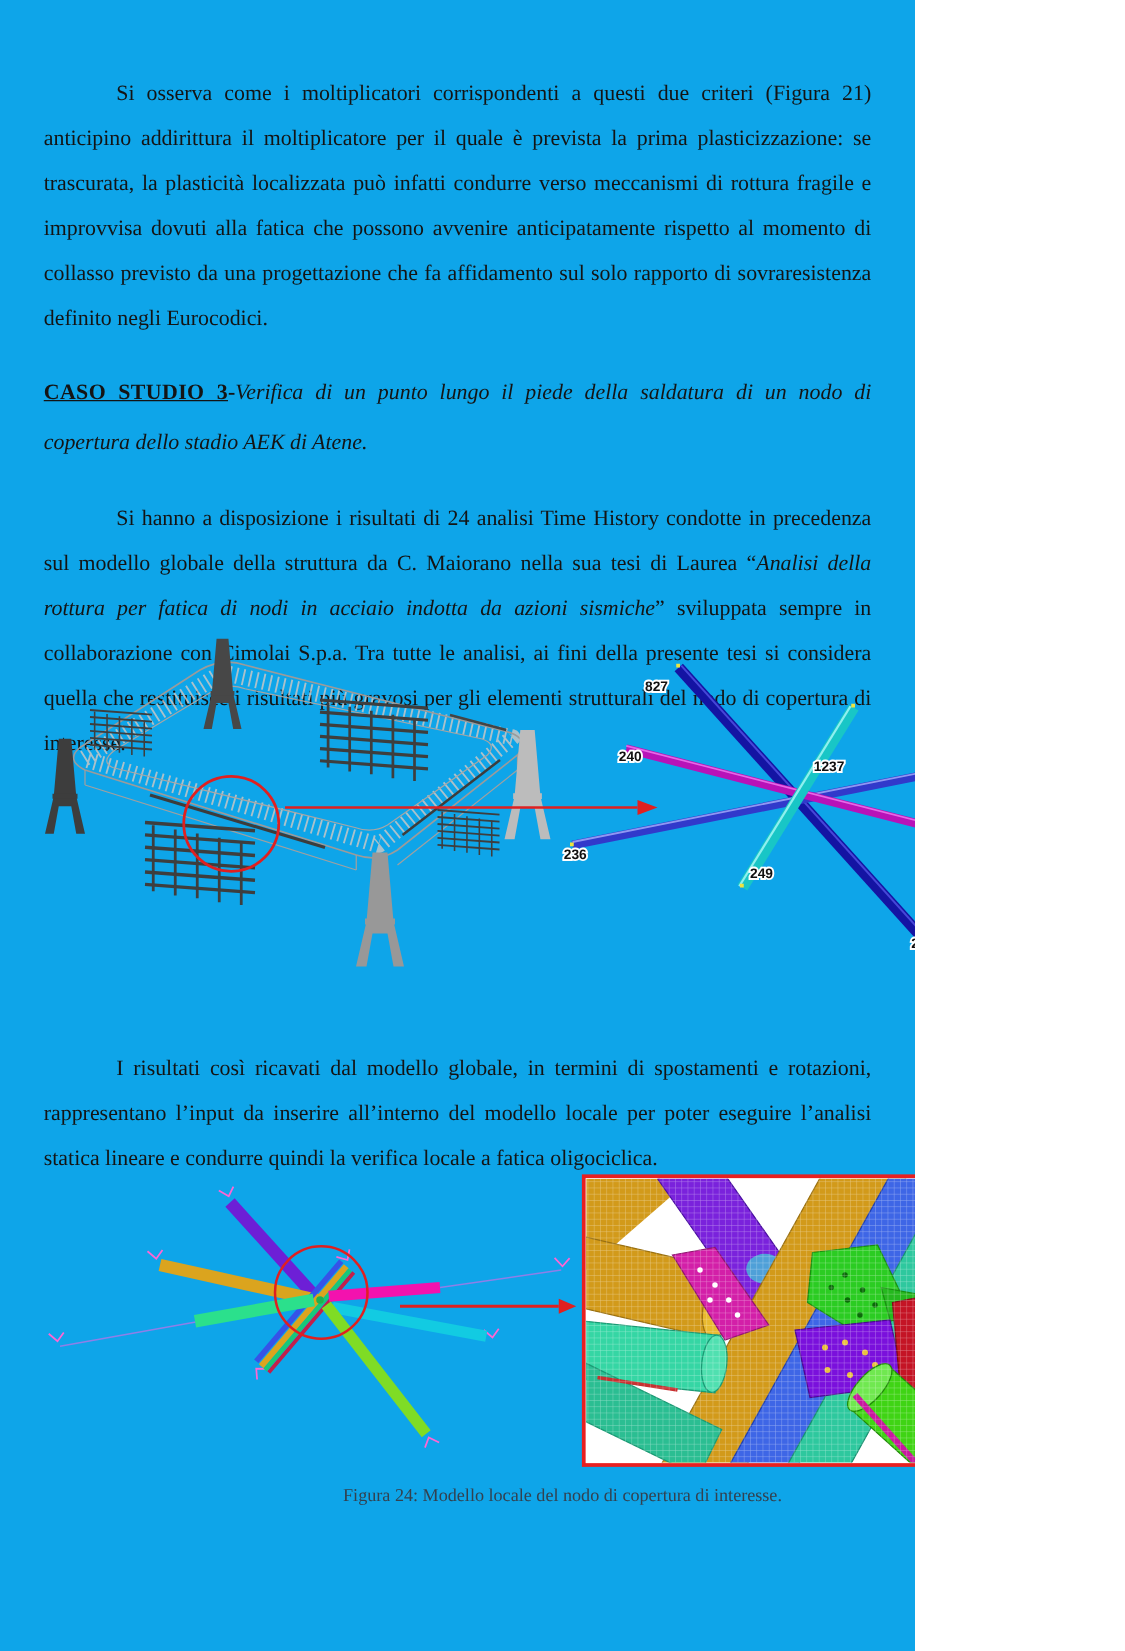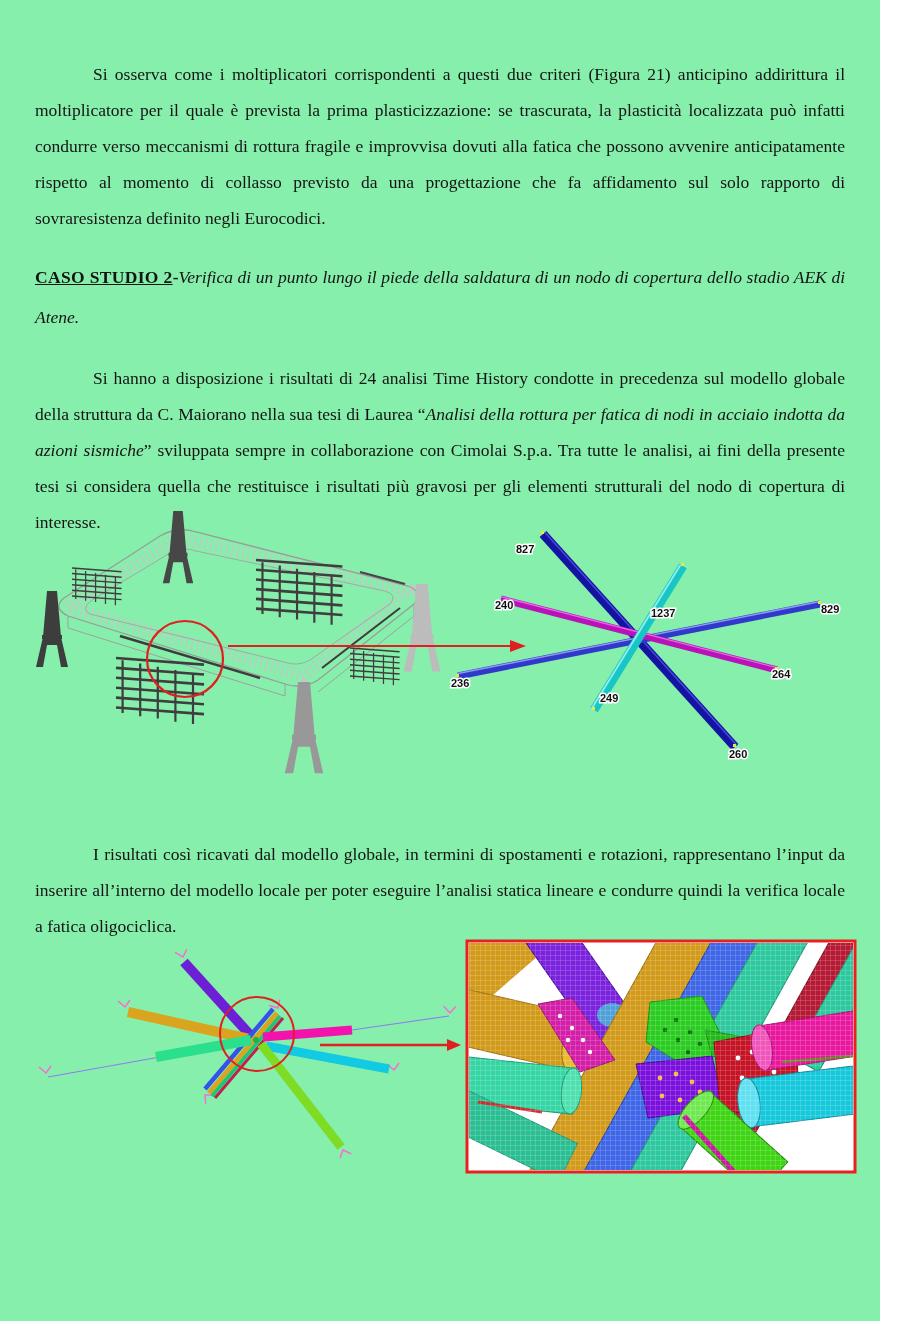--- a/index.html
+++ b/index.html
@@ -1,16 +1,16 @@
 <!DOCTYPE html>
 <html><head>
 <meta charset="utf-8">
 <style>
   html,body{margin:0;padding:0;background:#ffffff;}
-  .page{position:relative;width:880px;height:1321px;background:#86efac;overflow:hidden;
+  .page{position:relative;width:732px;height:1321px;background:#0ea5e9;overflow:hidden;
         font-family:"Liberation Serif", serif;color:#141414;}
   .body-text{margin:0 35px;font-size:17.5px;line-height:36px;text-align:justify;}
   .indent{text-indent:58px;}
   .p1{padding-top:56px;}
   .heading{margin:21px 35px 0 35px;font-size:17.5px;line-height:40px;text-align:justify;}
   .hb{font-weight:bold;text-decoration:underline;letter-spacing:.3px;}
   .hsep{font-weight:bold;}
   .hi{font-style:italic;}
   .p2{margin-top:23px;}
   .it{font-style:italic;}
@@ -25,21 +25,21 @@
   svg text.lbl{font-family:"Liberation Sans", sans-serif;font-weight:bold;font-size:11px;
                fill:#101010;stroke:#ffffff;stroke-width:3px;paint-order:stroke;}
 </style>
 </head>
 <body>
 
 <div class="page">
 
   <p class="body-text indent p1">Si osserva come i moltiplicatori corrispondenti a questi due criteri (Figura 21) anticipino addirittura il moltiplicatore per il quale è prevista la prima plasticizzazione: se trascurata, la plasticità localizzata può infatti condurre verso meccanismi di rottura fragile e improvvisa dovuti alla fatica che possono avvenire anticipatamente rispetto al momento di collasso previsto da una progettazione che fa affidamento sul solo rapporto di sovraresistenza definito negli Eurocodici.</p>
 
-  <p class="heading"><span class="hb">CASO STUDIO 2</span><span class="hsep">-</span><span class="hi">Verifica di un punto lungo il piede della saldatura di un nodo di copertura dello stadio AEK di Atene.</span></p>
+  <p class="heading"><span class="hb">CASO STUDIO 3</span><span class="hsep">-</span><span class="hi">Verifica di un punto lungo il piede della saldatura di un nodo di copertura dello stadio AEK di Atene.</span></p>
 
   <p class="body-text indent p2"><span>Si hanno a disposizione i risultati di 24 analisi Time History condotte in precedenza sul modello globale della struttura da C. Maiorano nella sua tesi di Laurea “</span><span class="it">Analisi della rottura per fatica di nodi in acciaio indotta da azioni sismiche</span><span>” sviluppata sempre in collaborazione con Cimolai S.p.a. Tra tutte le analisi, ai fini della presente tesi si considera quella che restituisce i risultati più gravosi per gli elementi strutturali del nodo di copertura di interesse.</span></p>
 
   <svg class="fig fig23" width="900" height="292" viewBox="0 500 900 292" xmlns="http://www.w3.org/2000/svg" xmlns:xlink="http://www.w3.org/1999/xlink">
     <defs>
       <g id="gs" stroke="#3e3e3e" fill="none">
         <path stroke-width="2.4" d="M0,0 L80,6 M0,9 L80,15 M0,18 L80,24 M0,27 L80,33 M0,36 L80,42 M0,45 L80,51"></path>
         <path stroke-width="2" d="M6,2 L6,50 M22,5 L22,53 M38,8 L38,55 M54,11 L54,58 M70,14 L70,60"></path>
       </g>
       <g id="twr">
@@ -235,14 +235,15 @@
         <g transform="rotate(42 695 1108)">
           <rect x="695" y="1086" width="105" height="46" fill="#3FD414" stroke="#208A08"></rect>
           <ellipse cx="697" cy="1109" rx="10" ry="24" fill="#70E850" stroke="#208A08"></ellipse>
         </g>
         <line x1="684" y1="1116" x2="734" y2="1172" stroke="#C818A0" stroke-width="5"></line>
         <rect x="469" y="943" width="384" height="227" fill="url(#mg)" opacity="0.45"></rect>
       </g>
     </g>
   </svg>
 
+  <div class="caption cap24">Figura 24: Modello locale del nodo di copertura di interesse.</div>
 
 </div>
 
 </body></html>

